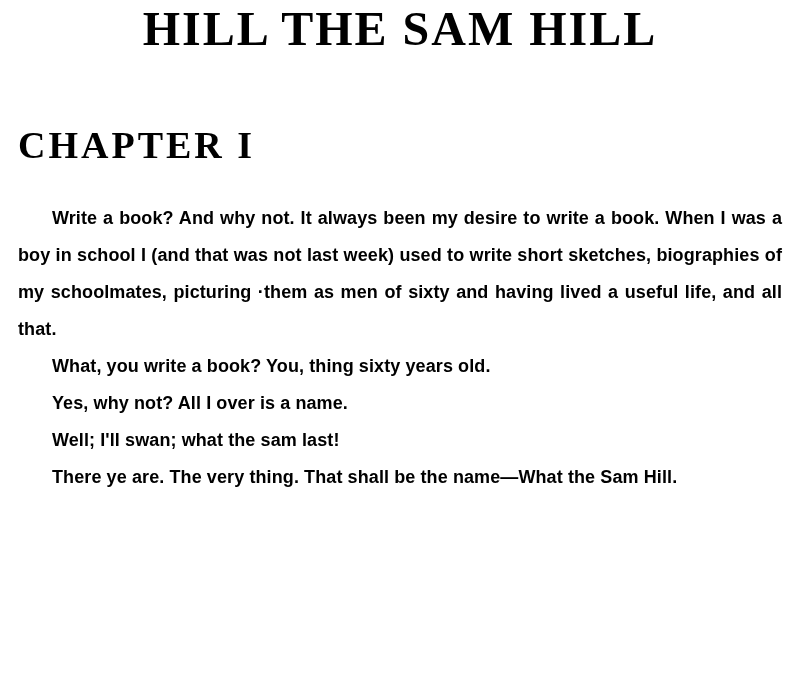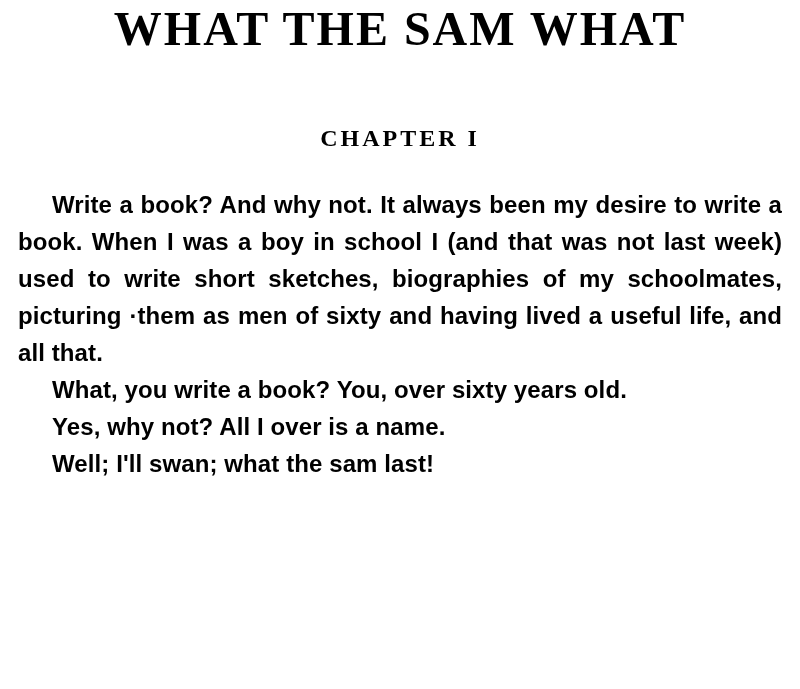--- a/index.html
+++ b/index.html
@@ -25,55 +25,55 @@
     text-align: center;
     font-family: "Liberation Serif", serif;
     font-weight: bold;
     font-size: 48px;
     letter-spacing: 2px;
     margin: 4px 0 0 0;
     line-height: 1.05;
     white-space: nowrap;
   }
   .chapter-heading {
-    text-align: center;
     font-family: "Liberation Serif", serif;
-    font-size: 24px;
+    font-size: 38px;
     letter-spacing: 3px;
     margin: 72px 0 0 0;
     line-height: 1.05;
   }
   .body-text {
     margin: 34px 0 0 0;
     font-family: "Liberation Sans", sans-serif;
-    font-size: 24px;
+    font-size: 18px;
     line-height: 37px;
     text-align: justify;
     letter-spacing: 0.1px;
   }
   .para {
     margin: 0;
     text-indent: 34px;
     text-align: justify;
     text-align-last: left;
     font-weight: 600;
   }
   .para.nojust {
     text-align: left;
   }
 </style>
 </head>
 <body>
 
 <div class="page">
 
-  <h1 class="book-title">WHAT THE SAM WHAT</h1>
+  <h1 class="book-title">HILL THE SAM HILL</h1>
 
   <h2 class="chapter-heading">CHAPTER I</h2>
 
   <div class="body-text">
     <p class="para">Write a book? And why not. It always been my desire to write a book. When I was a boy in school I (and that was not last week) used to write short sketches, biographies of my schoolmates, picturing ·them as men of sixty and having lived a useful life, and all that.</p>
-    <p class="para">What, you write a book? You, over sixty years old.</p>
+    <p class="para">What, you write a book? You, thing sixty years old.</p>
     <p class="para nojust">Yes, why not? All I over is a name.</p>
     <p class="para nojust">Well; I'll swan; what the sam last!</p>
+    <p class="para">There ye are. The very thing. That shall be the name—What the Sam Hill.</p>
   </div>
 
 </div>
 
 </body></html>

